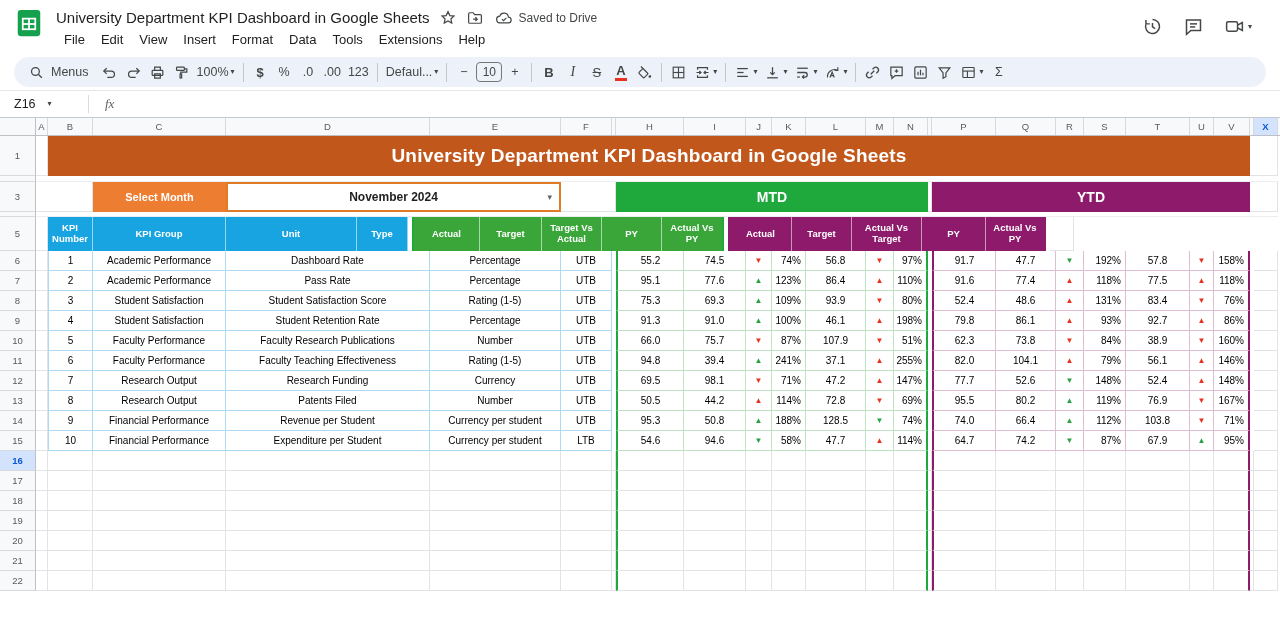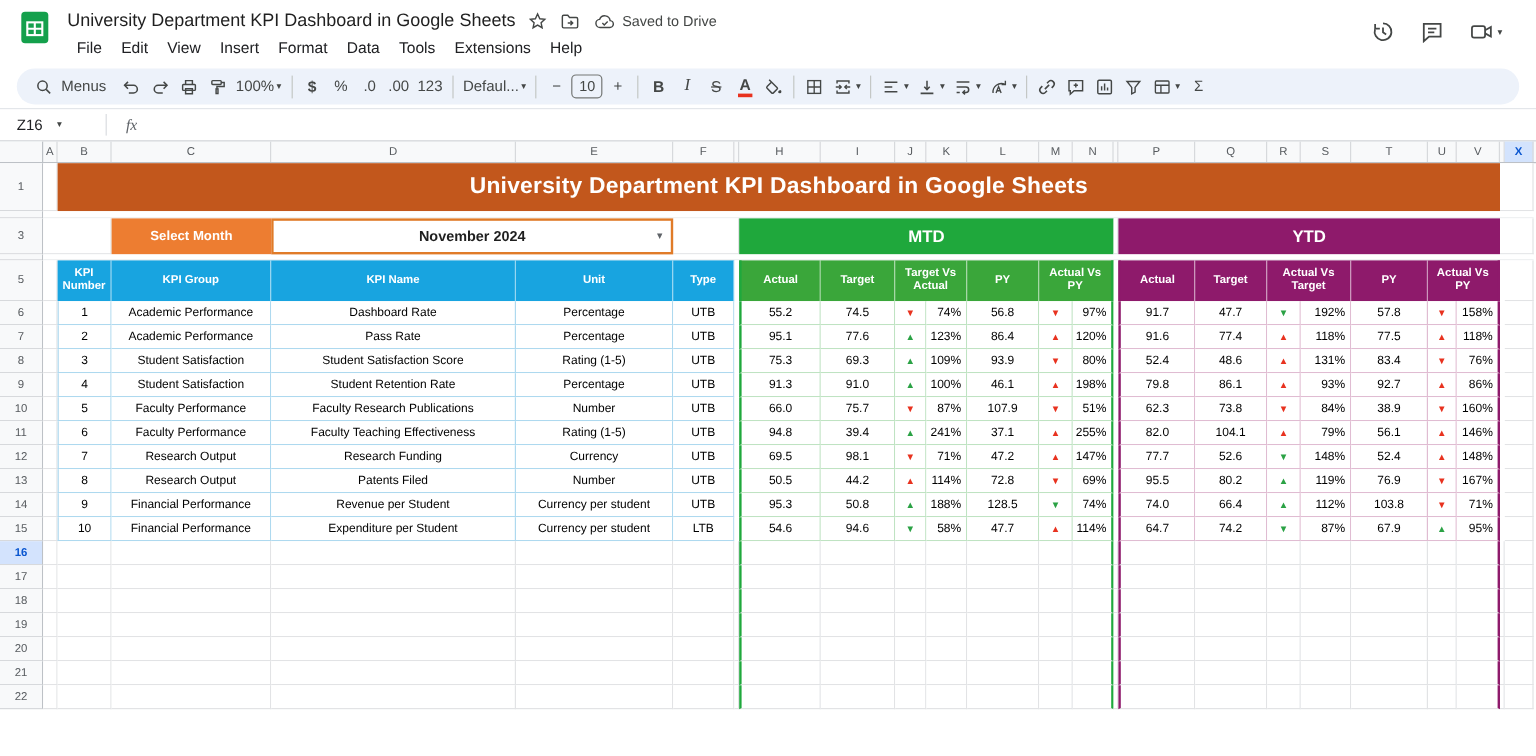--- a/index.html
+++ b/index.html
@@ -458,21 +458,20 @@
       </div>
       <div class="sheet-row" style="height: 5px;">
         <div class="row-h"></div>
         <div class="cell hidden-strip" style="width: 1242px;"></div>
       </div>
       <div class="sheet-row" style="height: 34px;">
         <div class="row-h">5</div>
         <div class="cell plain" style="width: 12px;"></div>
         <div class="cell hd" style="width: 45px; background: rgb(24, 164, 224);">KPI Number</div>
         <div class="cell hd" style="width: 133px; background: rgb(24, 164, 224);">KPI Group</div>
-        <div class="cell hd" style="width: 204px; background: rgb(24, 164, 224);">KPI Name</div>
         <div class="cell hd" style="width: 131px; background: rgb(24, 164, 224);">Unit</div>
         <div class="cell hd" style="width: 51px; background: rgb(24, 164, 224);">Type</div>
         <div class="cell gapcol" style="width: 4px;"></div>
         <div class="cell hd gl" style="width: 68px; background: rgb(58, 166, 58);">Actual</div>
         <div class="cell hd" style="width: 62px; background: rgb(58, 166, 58);">Target</div>
         <div class="cell hd" style="width: 60px; background: rgb(58, 166, 58);">Target Vs Actual</div>
         <div class="cell hd" style="width: 60px; background: rgb(58, 166, 58);">PY</div>
         <div class="cell hd gr" style="width: 62px; background: rgb(58, 166, 58);">Actual Vs PY</div>
         <div class="cell gapcol" style="width: 4px;"></div>
         <div class="cell hd pl" style="width: 64px; background: rgb(142, 26, 107);">Actual</div>
@@ -530,21 +529,21 @@
         <div class="cell cg gl" style="width: 68px;">95.1</div>
         <div class="cell cg" style="width: 62px;">77.6</div>
         <div class="cell cg" style="width: 26px;">
           <span class="tri green">▲</span>
         </div>
         <div class="cell cg pct" style="width: 34px;">123%</div>
         <div class="cell cg" style="width: 60px;">86.4</div>
         <div class="cell cg" style="width: 28px;">
           <span class="tri red">▲</span>
         </div>
-        <div class="cell cg pct gr" style="width: 34px;">120%</div>
+        <div class="cell cg pct gr" style="width: 34px;">110%</div>
         <div class="cell gapcol" style="width: 4px;"></div>
         <div class="cell cp pl" style="width: 64px;">91.6</div>
         <div class="cell cp" style="width: 60px;">77.4</div>
         <div class="cell cp" style="width: 28px;">
           <span class="tri red">▲</span>
         </div>
         <div class="cell cp pct" style="width: 42px;">118%</div>
         <div class="cell cp" style="width: 64px;">77.5</div>
         <div class="cell cp" style="width: 24px;">
           <span class="tri red">▲</span>

